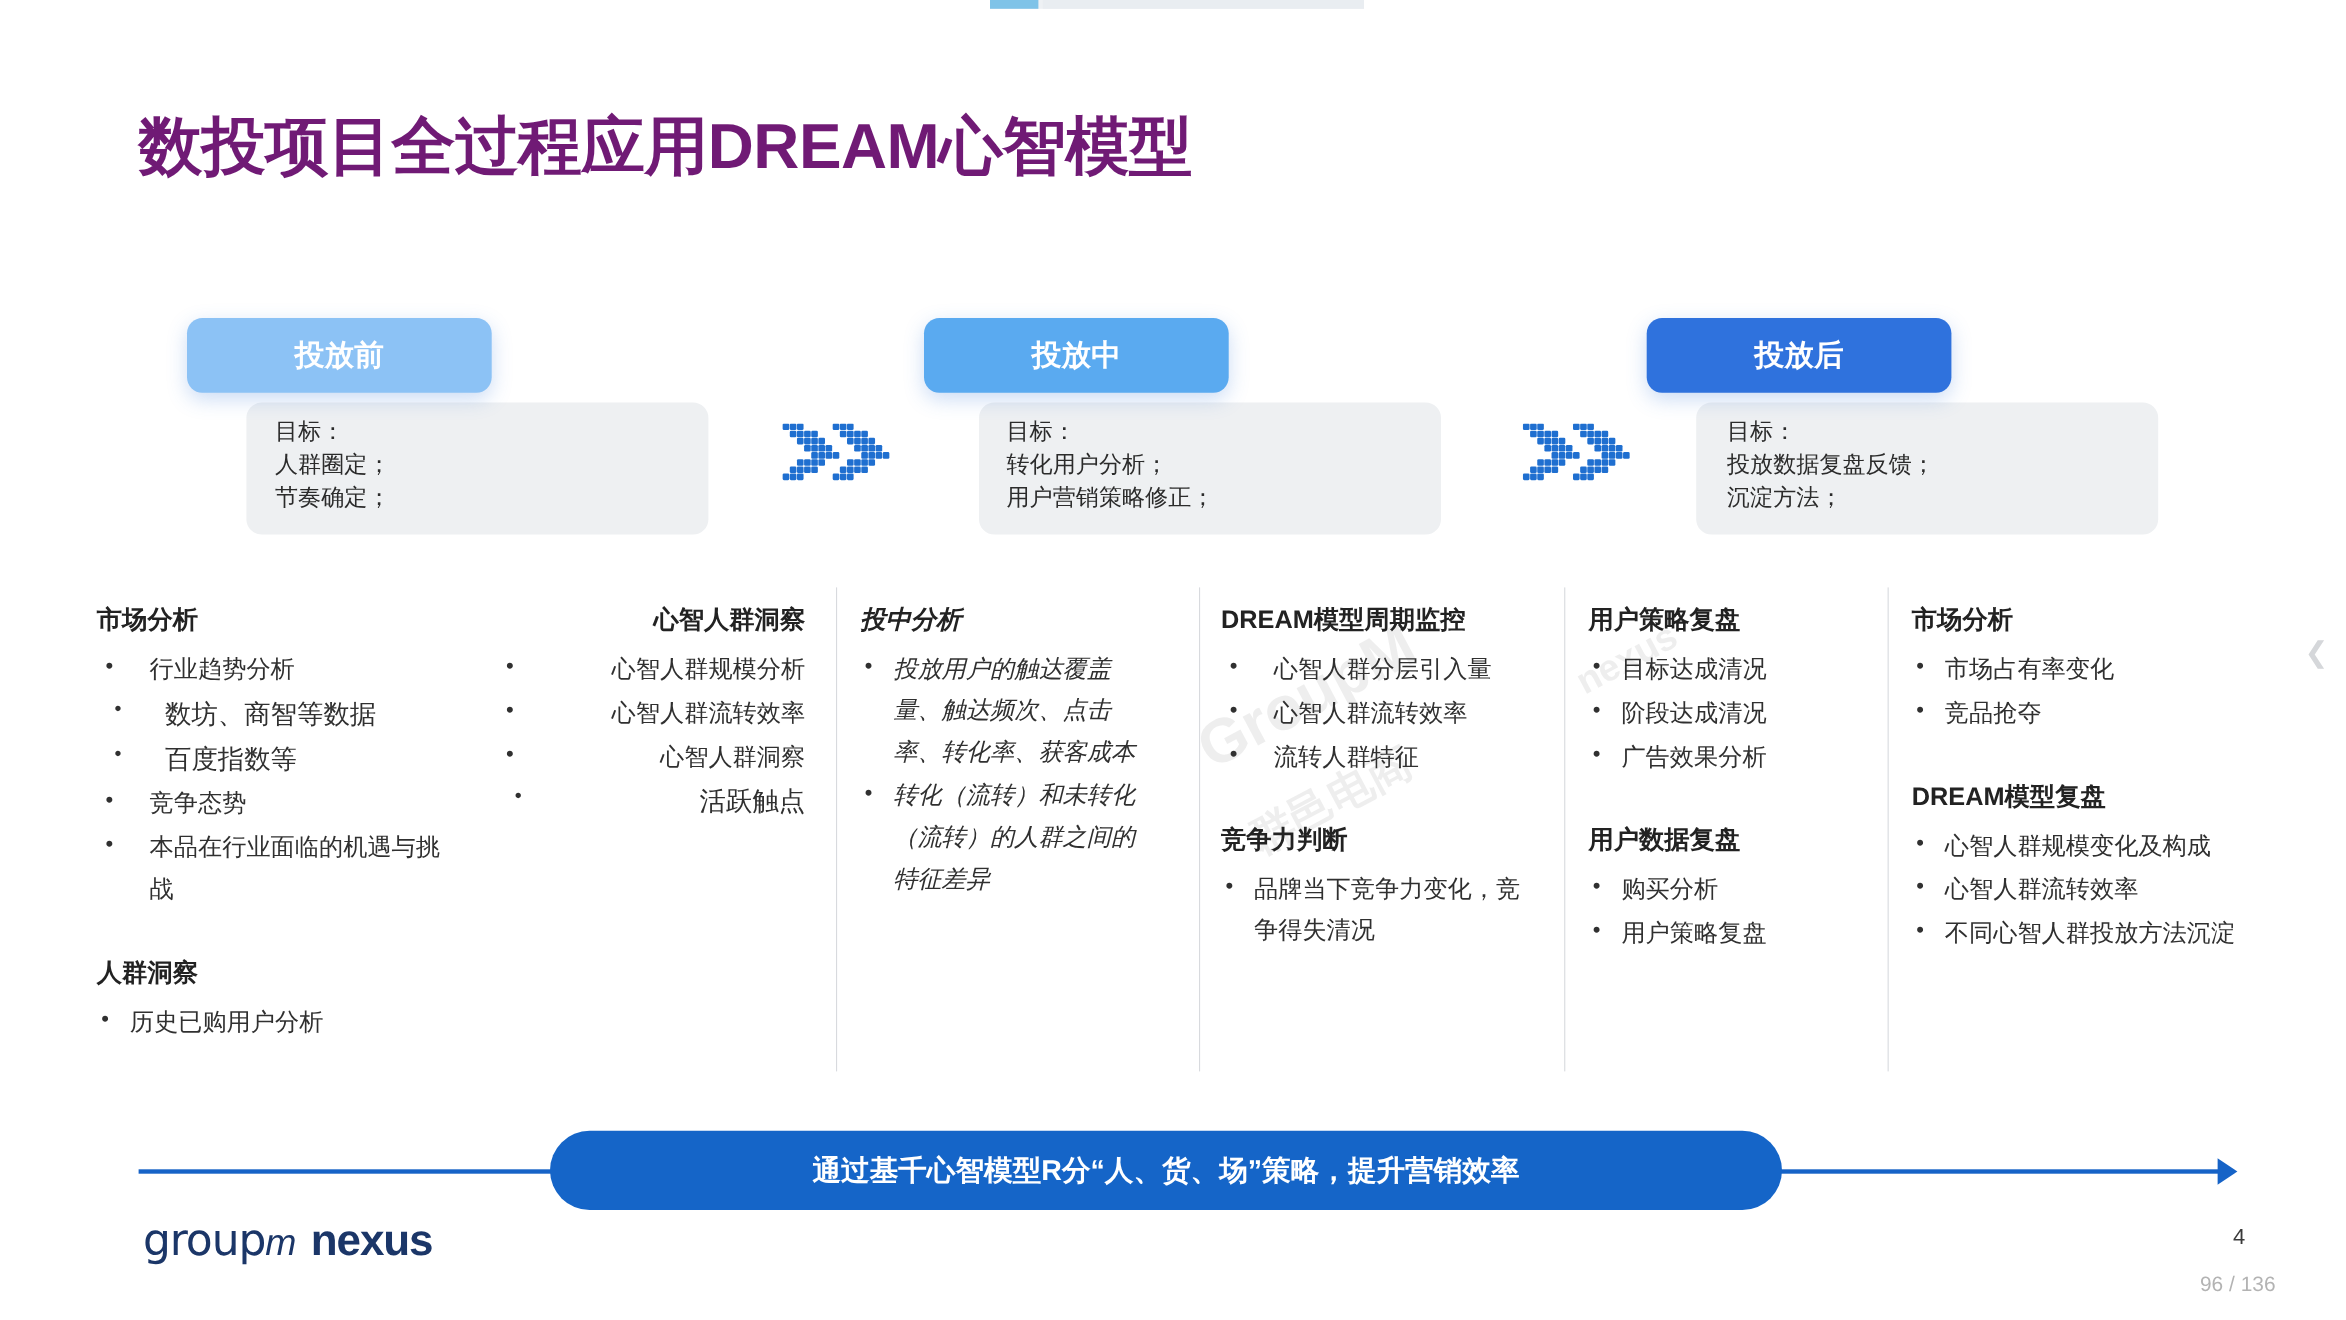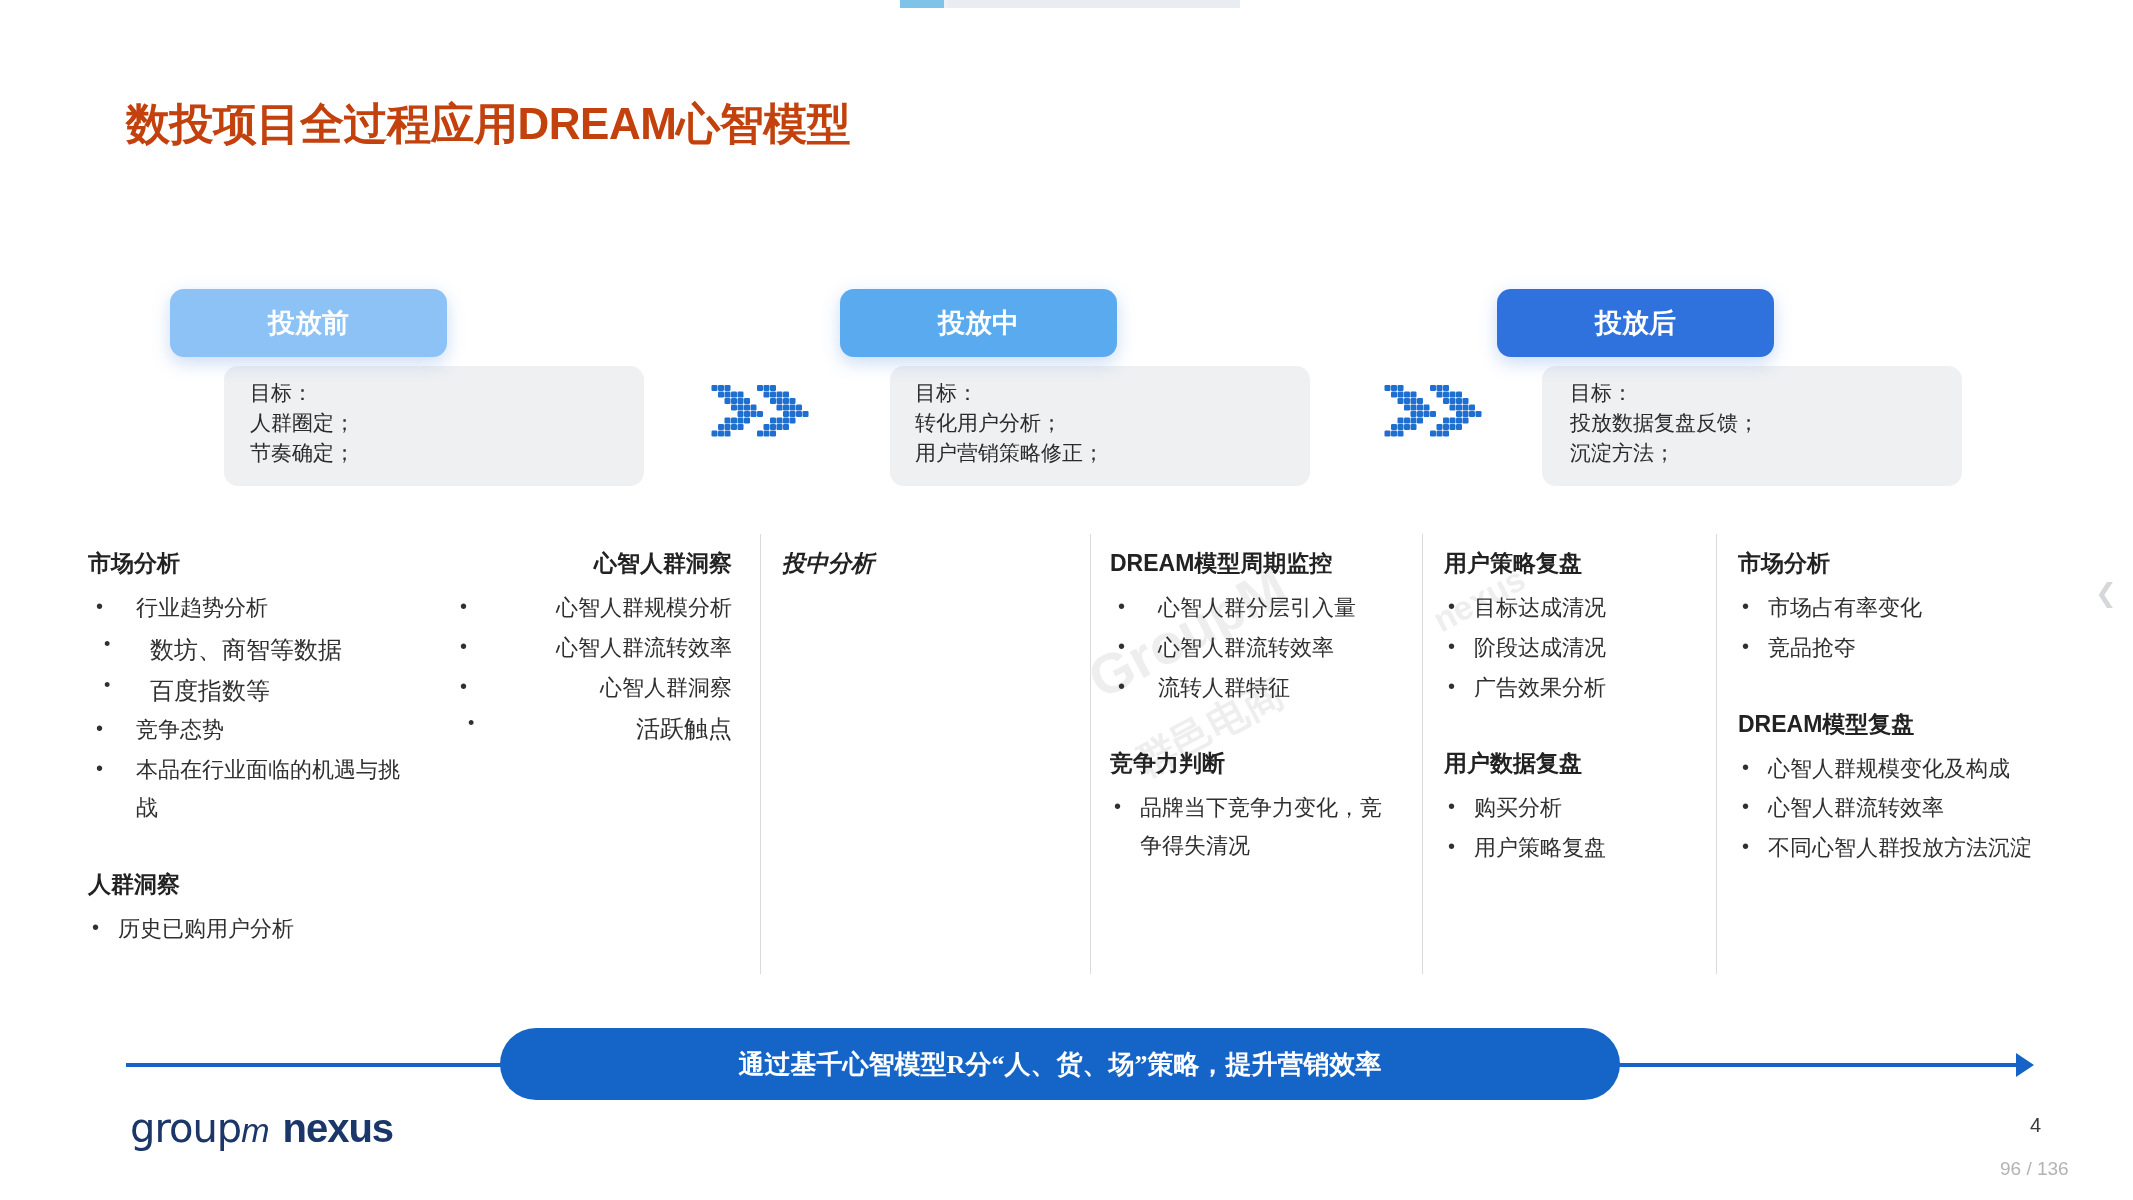--- a/index.html
+++ b/index.html
@@ -15,22 +15,22 @@
   #top-sliver {
     position:absolute; left:900px; top:0; width:340px; height:8px;
     background:#eef1f4;
   }
   #top-sliver .a { position:absolute; left:0; top:0; width:44px; height:8px; background:#7fc3e8; }
   #top-sliver .b { position:absolute; left:48px; top:0; width:292px; height:8px; background:#e9edf1; }
 
   
   #slide-title {
     position:absolute; left:126px; top:95px;
-    font-size:44px; font-weight:bold; letter-spacing:-0.5px;
-    color:#c2410c; white-space:nowrap;
+    font-size:58px; font-weight:bold; letter-spacing:-0.5px;
+    color:#701a75; white-space:nowrap;
   }
 
   
   .stage-body {
     position:absolute;
     background:#eef0f2;
     border-radius:14px;
   }
   .stage-chip {
     position:absolute;
@@ -111,21 +111,21 @@
   #banner-arrowhead {
     position:absolute; left:2016px; top:1053px;
     width:0; height:0;
     border-top:12px solid transparent;
     border-bottom:12px solid transparent;
     border-left:18px solid #1663c7;
   }
   #banner {
     position:absolute; left:500px; top:1028px; width:1120px; height:72px;
     background:#1565c8; border-radius:36px;
-    display:flex; align-items:center; justify-content:center;font-family:Liberation Serif, serif;
+    display:flex; align-items:center; justify-content:center;
   }
   #banner-text {
     color:#ffffff; font-size:26px; font-weight:bold; white-space:nowrap;
   }
 
   
   #logo {
     position:absolute; left:130px; top:1105px;
     color:#1b3668;
     font-size:40px;
@@ -353,20 +353,24 @@
       <li>心智人群规模分析</li>
       <li>心智人群流转效率</li>
       <li>心智人群洞察</li>
       <ul class="lv2">
         <li>活跃触点</li>
       </ul>
     </ul>
   </div>
 <div class="col" id="col-2" style="left:782px;width:270px;font-style:italic;">
     <h3>投中分析</h3>
+    <ul class="lv1">
+      <li class="tight">投放用户的触达覆盖量、触达频次、点击率、转化率、获客成本</li>
+      <li class="tight">转化（流转）和未转化（流转）的人群之间的特征差异</li>
+    </ul>
   </div>
 <div class="col" id="col-3" style="left:1110px;width:290px;">
     <h3>DREAM模型周期监控</h3>
     <ul class="lv1">
       <li>心智人群分层引入量</li>
       <li>心智人群流转效率</li>
       <li>流转人群特征</li>
     </ul>
     <h3 class="spaced">竞争力判断</h3>
     <ul class="lv1">

